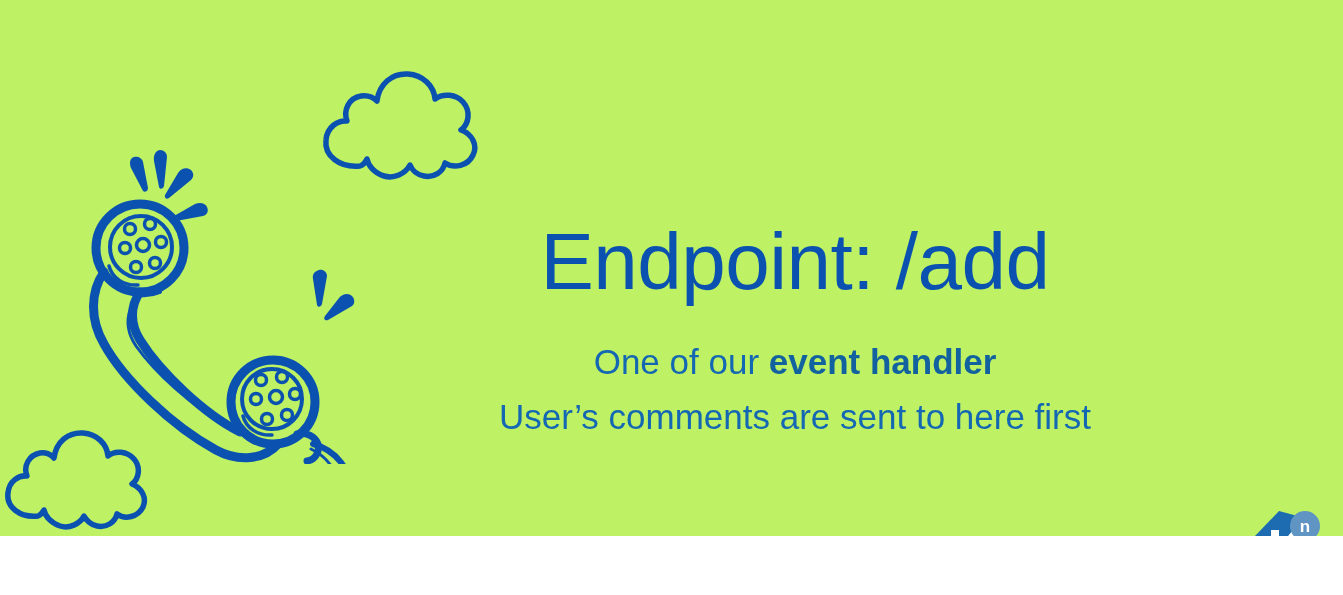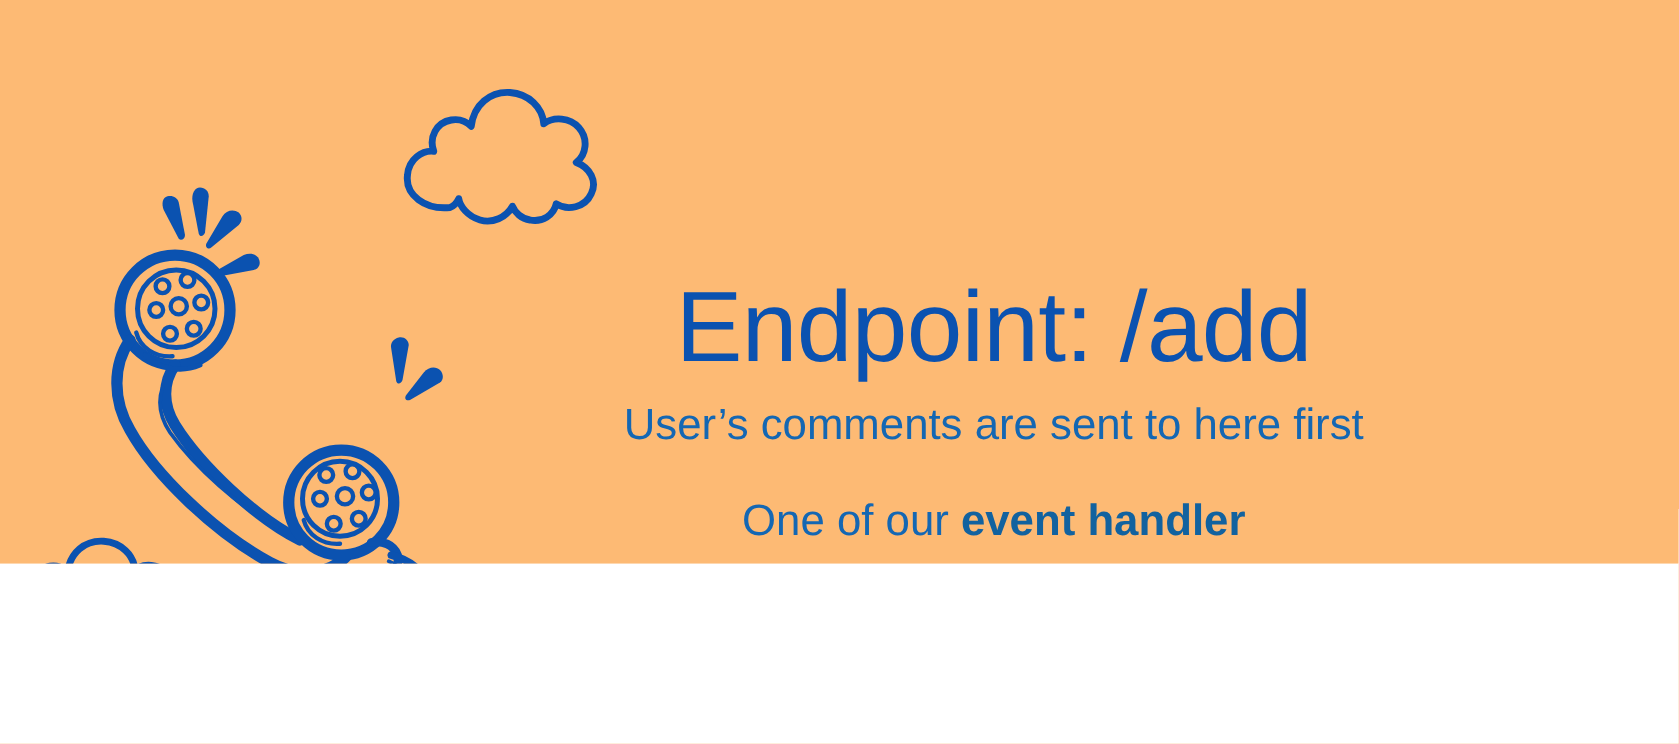--- a/index.html
+++ b/index.html
@@ -6,22 +6,22 @@
     margin: 0;
     padding: 0;
     background: #ffffff;
   }
   body {
     font-family: "Liberation Sans", sans-serif;
   }
   .slide {
     position: relative;
     width: 1343px;
-    height: 451px;
-    background: #fdba74;
+    height: 536px;
+    background: #bef264;
     overflow: hidden;
   }
 
   
   .art {
     position: absolute;
     pointer-events: none;
   }
   .cloud-top    { left: 316px; top: 66px;  width: 172px; height: 118px; }
   .cloud-bottom { left: -4px;  top: 424px; width: 168px; height: 108px; }
@@ -176,23 +176,23 @@
 
         <path d="M245 300 C 268 306, 284 326, 284 352 C 284 372, 274 386, 262 392" stroke-width="6"></path>
         <path d="M243 305 C 262 314, 272 332, 272 350 C 272 364, 266 374, 258 379" stroke-width="3"></path>
       </g>
     </svg>
   </div>
 
   <div class="text-block">
     <h1 class="title">Endpoint:  /add</h1>
 
+    <p class="subtitle subtitle-1"><span>One of our </span><strong>event handler</strong></p>
+
     <p class="subtitle subtitle-2">User’s comments are sent to here first</p>
-
-    <p class="subtitle subtitle-1"><span>One of our </span><strong>event handler</strong></p>
   </div>
 
   <div class="logo">
     <svg viewBox="0 0 78 78" width="78" height="78" aria-hidden="true">
 
       <polygon points="31,6 57,13 70,36 60,60 35,70 12,57 7,31" fill="#1D6CB1"></polygon>
 
       <g fill="#ffffff">
         <rect x="23" y="25" width="8" height="34"></rect>
         <polygon points="31,42 45,25 54,25 39,42 55,59 45,59 31,44"></polygon>

